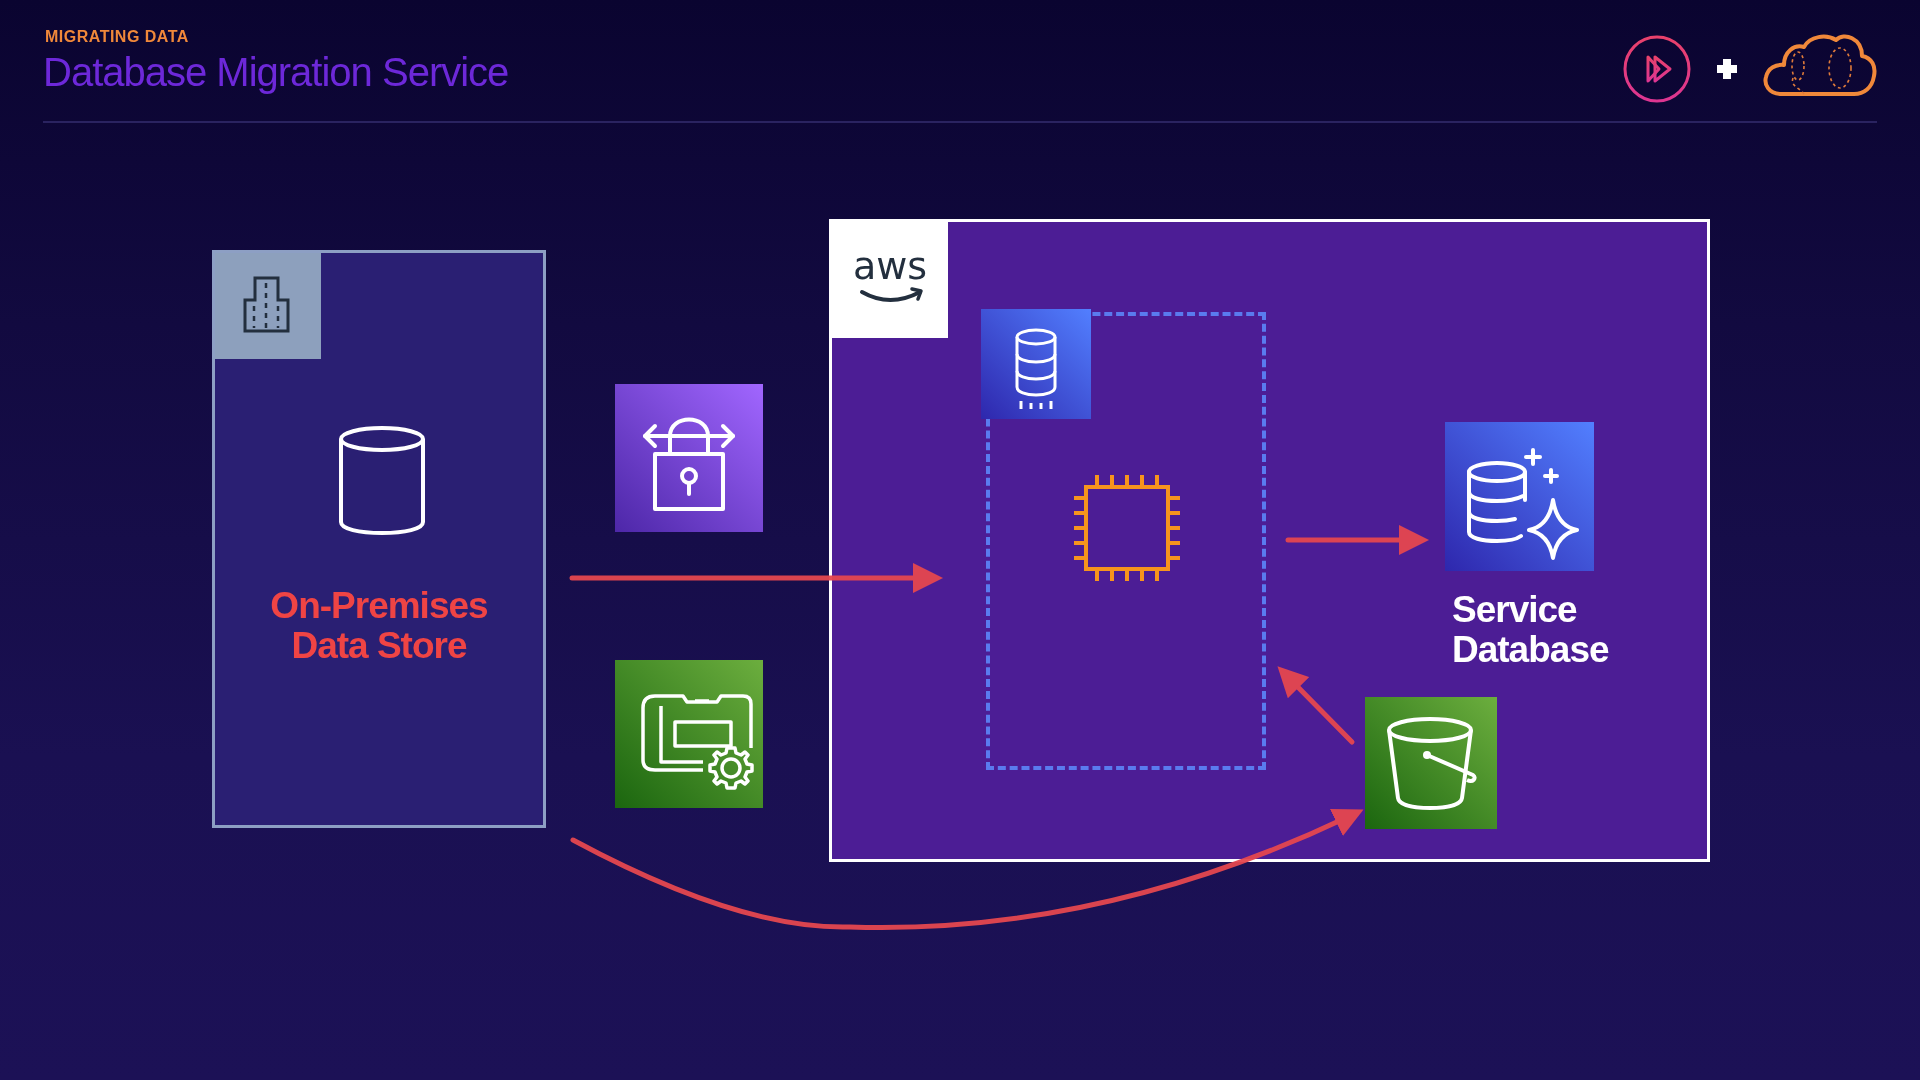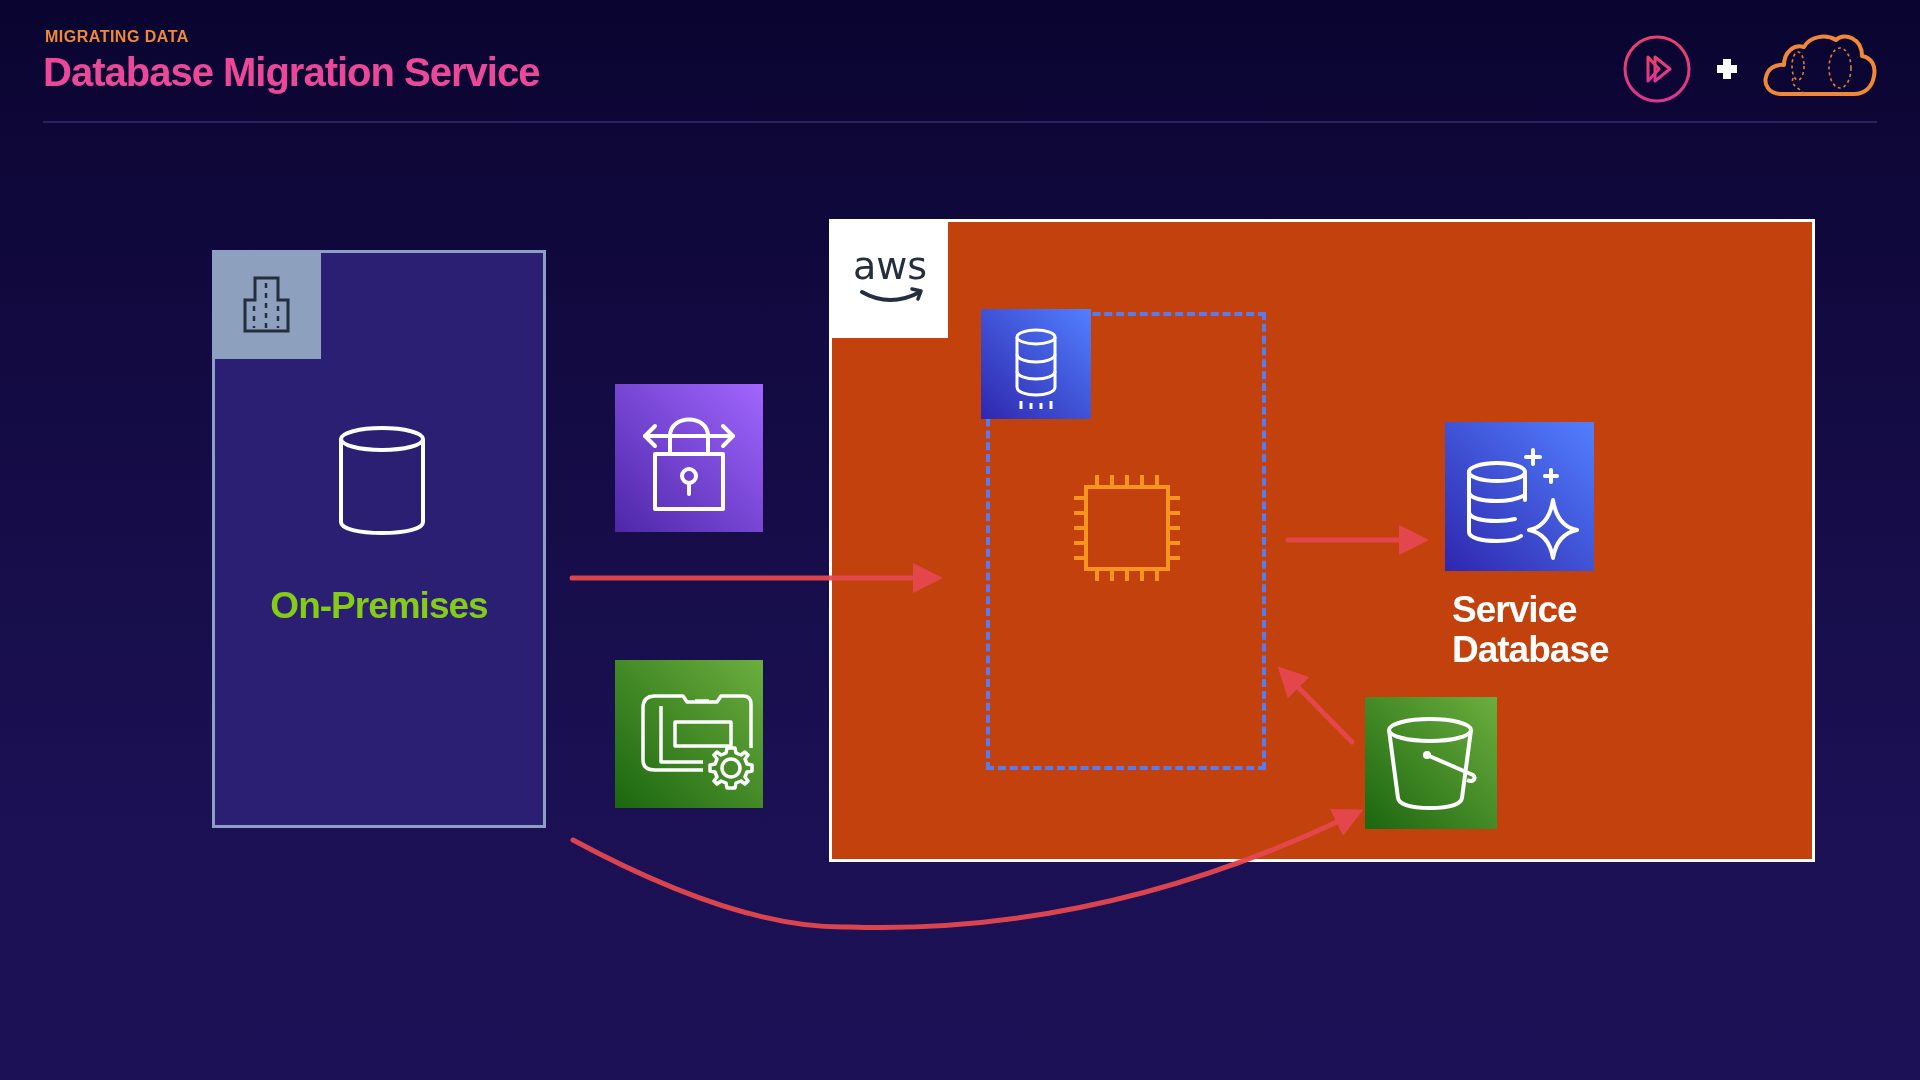--- a/index.html
+++ b/index.html
@@ -3,36 +3,36 @@
 <meta charset="utf-8">
 <style>
   html, body { margin:0; padding:0; }
   body {
     width:1920px; height:1080px; overflow:hidden; position:relative;
     background: linear-gradient(180deg, #0a0430 0%, #120a40 30%, #1a1052 70%, #1c1156 100%);
     font-family: "Liberation Sans", sans-serif;
   }
   .abs { position:absolute; }
   .kicker { left:45px; top:28px; color:#f0883a; font-weight:700; font-size:16px; letter-spacing:0.5px; }
-  .title { left:43px; top:50px; color:#ec4899; font-weight:700; font-size:40px; letter-spacing:-1px; }
+  .title { left:43px; top:50px; color:#6d28d9; font-weight:400; font-size:40px; letter-spacing:-1px; }
   .divider { left:43px; top:121px; width:1834px; height:2px; background:#2a2360; }
 
   .brand-ps { left:1622px; top:34px; width:70px; height:70px; }
   .brand-plus { left:1714px; top:54px; width:26px; height:30px; }
   .brand-cloud { left:1760px; top:30px; width:118px; height:72px; }
 
   .onprem { left:212px; top:250px; width:334px; height:578px; background:#2a1f73; border:3px solid #8d9fc4; box-sizing:border-box; }
   .onprem-corner { left:0; top:0; width:106px; height:106px; background:#8da0bd; }
-  .onprem-text { left:0; width:100%; top:333px; text-align:center; color:#84cc16; font-weight:700; font-size:37px; line-height:40px; letter-spacing:-1px; }
+  .onprem-text { left:0; width:100%; top:333px; text-align:center; color:#ef4444; font-weight:700; font-size:37px; line-height:40px; letter-spacing:-1px; }
 
   .tile { box-sizing:border-box; }
   .vpn { left:615px; top:384px; width:148px; height:148px; background:linear-gradient(45deg,#4d27a8,#a166ff); }
   .snow { left:615px; top:660px; width:148px; height:148px; background:linear-gradient(45deg,#1b660f,#6cae3e); }
 
-  .aws { left:829px; top:219px; width:986px; height:643px; background:#c2410c; border:3px solid #ffffff; box-sizing:border-box; }
+  .aws { left:829px; top:219px; width:881px; height:643px; background:#4c1d95; border:3px solid #ffffff; box-sizing:border-box; }
   .aws-logo { left:0; top:0; width:116px; height:116px; background:#ffffff; }
   .dashed { left:154px; top:90px; width:280px; height:458px; border:4px dashed #5a7bef; box-sizing:border-box; }
   .dms-tile { left:149px; top:87px; width:110px; height:110px; background:linear-gradient(45deg,#2e27ad,#527fff); }
   .chip { left:240px; top:251px; width:110px; height:110px; }
   .repl-text { left:183px; top:398px; color:#fff; font-weight:700; font-size:37px; line-height:40px; letter-spacing:-1px; }
   .rds-tile { left:613px; top:200px; width:149px; height:149px; background:linear-gradient(45deg,#2e27ad,#527fff); }
   .target-text { left:620px; top:368px; color:#fff; font-weight:700; font-size:37px; line-height:40px; letter-spacing:-1px; }
   .s3-tile { left:533px; top:475px; width:132px; height:132px; background:linear-gradient(45deg,#1b660f,#6cae3e); }
 
   .arrows { left:0; top:0; width:1920px; height:1080px; pointer-events:none; }
@@ -76,20 +76,21 @@
         <line x1="63" y1="53" x2="63" y2="75"></line>
       </g>
     </svg>
   </div>
   <svg class="abs" style="left:122px;top:172px" width="90" height="112" viewBox="0 0 90 112">
     <ellipse cx="45" cy="14" rx="41" ry="11" fill="none" stroke="#ffffff" stroke-width="4"></ellipse>
     <path d="M4 14 L4 97 C4 104 22 108 45 108 C68 108 86 104 86 97 L86 14" fill="none" stroke="#ffffff" stroke-width="4"></path>
   </svg>
   <div class="abs onprem-text">
     <div>On-Premises</div>
+    <div>Data Store</div>
   </div>
 </div>
 
 <div class="abs tile vpn">
   <svg width="148" height="148" viewBox="0 0 148 148">
     <g fill="none" stroke="#ffffff" stroke-width="4" stroke-linejoin="round" stroke-linecap="round">
       <path d="M55 70 L55 52 C55 30 93 30 93 52 L93 70"></path>
       <line x1="30" y1="52" x2="118" y2="52"></line>
       <path d="M40 42 L30 52 L40 62"></path>
       <path d="M108 42 L118 52 L108 62"></path>

